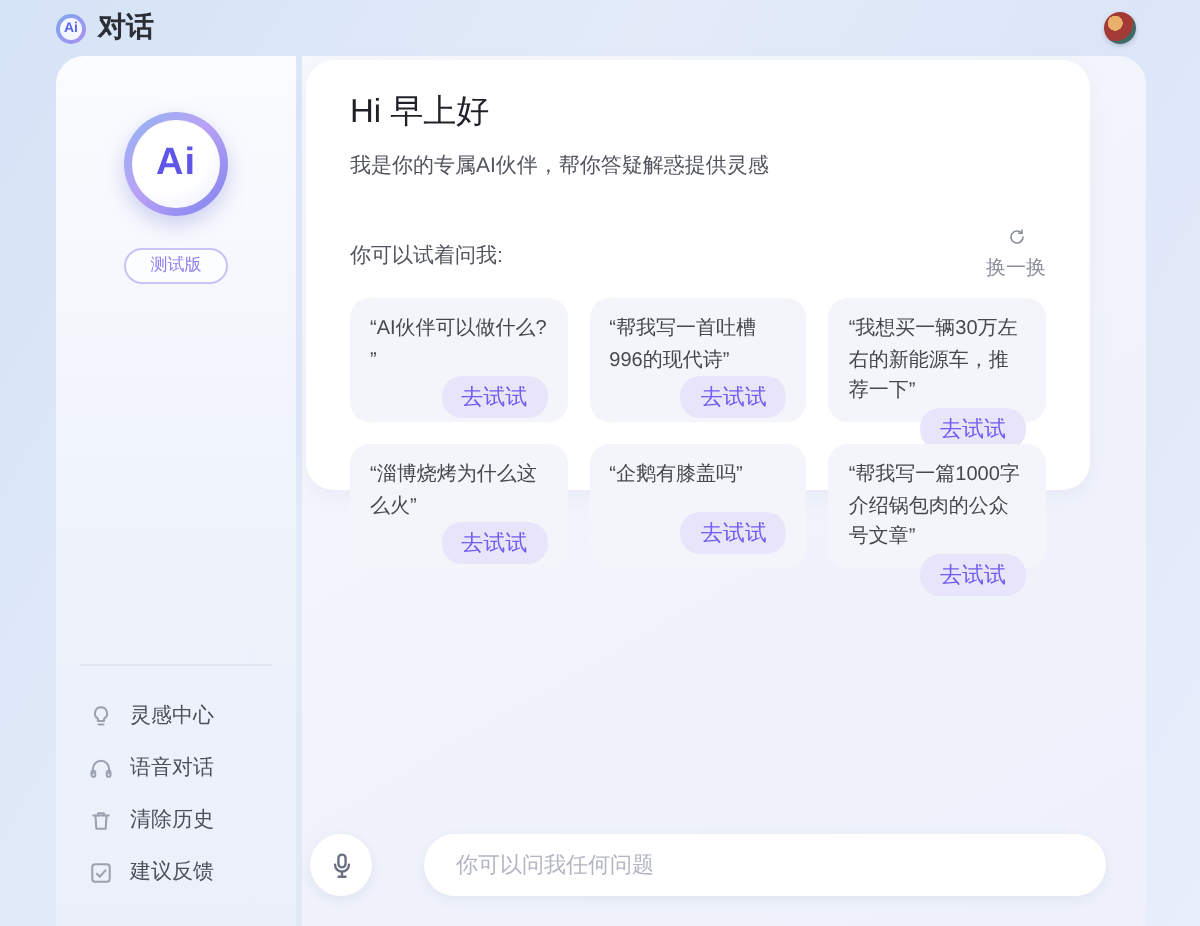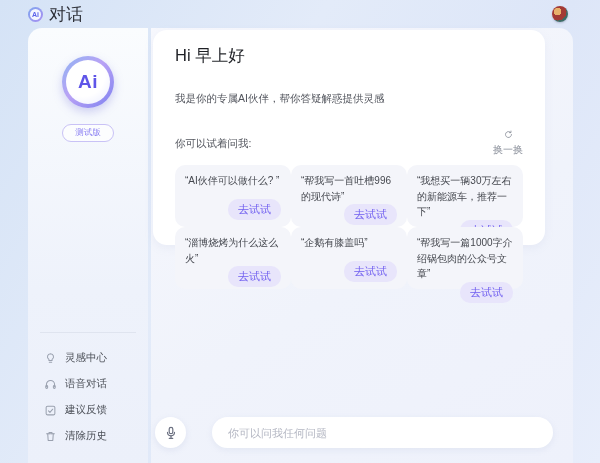--- a/index.html
+++ b/index.html
@@ -8,21 +8,21 @@
     font-family:"Liberation Sans","DejaVu Sans",sans-serif;
     background:linear-gradient(120deg,#d5e3f6 0%,#e3ebf9 38%,#dde6f8 66%,#e8eefb 100%);
     position:relative;
     color:#2c2e36;
   }
 
   
   .topbar { position:absolute; left:0; top:0; width:600px; height:28px; display:flex; align-items:center; padding:0 32px 0 28px; }
   .topbar-logo { width:15px; height:15px; border-radius:50%; background:linear-gradient(135deg,#7fa6ee,#a98ff2); display:flex; align-items:center; justify-content:center; margin-right:6px; }
   .topbar-logo-inner { width:11px; height:11px; border-radius:50%; background:#f4f7ff; color:#5b63ea; font-size:7px; font-weight:bold; display:flex; align-items:center; justify-content:center; }
-  .topbar-title { font-size:17px; font-weight:normal; color:#2c2e36; }
+  .topbar-title { font-size:14px; font-weight:bold; color:#2c2e36; }
   .topbar-avatar { margin-left:auto; width:16px; height:16px; border-radius:50%;
     background:radial-gradient(circle at 35% 35%,#e8b06a 0 25%,#a33a35 26% 60%,#3e6b66 61% 100%);
     box-shadow:0 1px 2px rgba(80,90,130,.3); }
 
   
   .sidebar { position:absolute; left:28px; top:28px; width:120px; height:435px;
     background:linear-gradient(180deg,#fafcfe 0%,#eef2fb 60%,#ecf0fa 100%);
     border-radius:14px 0 0 0; }
   .logo-wrap { display:flex; flex-direction:column; align-items:center; padding-top:28px; }
   .big-logo { width:52px; height:52px; border-radius:50%; padding:4px;
@@ -40,28 +40,28 @@
   .side-item svg { width:13px; height:13px; color:#9aa1af; flex:0 0 auto; }
   .side-item span { font-size:10.5px; color:#4c5058; }
 
   
   .main { position:absolute; left:151px; top:28px; width:422px; height:435px;
     background:linear-gradient(150deg,#f7f8fd 0%,#f0f3fb 55%,#eef1fb 100%);
     border-radius:0 14px 0 0; }
   .hero-card { position:absolute; left:2px; top:2px; width:392px; height:215px;
     background:#ffffff; border-radius:14px; padding:15px 22px 14px 22px;
     box-shadow:0 3px 10px rgba(150,160,200,.10); }
-  .greeting { font-size:16.5px; color:#1f2126; font-weight:500; margin-bottom:25px; }
+  .greeting { font-size:16.5px; color:#1f2126; font-weight:500; margin-bottom:9px; }
   .subtitle { font-size:10.5px; color:#52555d; margin-bottom:24px; }
   .prompt-row { display:flex; align-items:center; justify-content:space-between; margin-bottom:8px; }
   .prompt-label { font-size:10.5px; color:#52555d; }
   .refresh-btn { display:flex; align-items:center; gap:4px; font-size:10px; color:#8a8f9a; cursor:pointer;flex-direction:column; }
   .refresh-btn svg { width:9px; height:9px; color:#8a8f9a; }
 
-  .cards { display:grid; grid-template-columns:repeat(3,1fr); }
+  .cards { display:grid; grid-template-columns:repeat(3,1fr); gap:11px; }
   .sug-card { background:#f4f5fa; border-radius:10px; height:62px; padding:8px 10px 7px 10px;
     display:flex; flex-direction:column; justify-content:space-between; }
   .sug-text { font-size:10px; line-height:1.55; color:#45484f; }
   .try-btn { align-self:flex-end; background:#e8e5fb; color:#6f5ef0; font-size:11px;
     border:none; border-radius:10px; padding:3px 10px; cursor:pointer; }
 
   
   .input-bar { position:absolute; left:4px; right:20px; bottom:15px; display:flex; align-items:center; gap:26px; }
   .mic-btn { width:31px; height:31px; border-radius:50%; background:#ffffff; border:none; cursor:pointer;
     display:flex; align-items:center; justify-content:center; box-shadow:0 2px 6px rgba(150,160,200,.18); }
@@ -105,33 +105,33 @@
       <svg viewBox="0 0 14 14" fill="none" stroke="currentColor" stroke-width="1.1" stroke-linecap="round" stroke-linejoin="round">
         <path d="M2.6 9.3V7a4.4 4.4 0 0 1 8.8 0v2.3"></path>
         <rect x="1.9" y="8" width="2" height="3.2" rx="1"></rect>
         <rect x="10.1" y="8" width="2" height="3.2" rx="1"></rect>
       </svg>
       <span>语音对话</span>
     </div>
 
     <div class="side-item">
       <svg viewBox="0 0 14 14" fill="none" stroke="currentColor" stroke-width="1.1" stroke-linecap="round" stroke-linejoin="round">
-        <rect x="2.3" y="2.3" width="9.4" height="9.4" rx="1.6"></rect>
-        <path d="M4.8 7.4l1.6 1.6 3-3.4"></path>
-      </svg>
-      <span>建议反馈</span>
-    </div>
-
-    <div class="side-item">
-      <svg viewBox="0 0 14 14" fill="none" stroke="currentColor" stroke-width="1.1" stroke-linecap="round" stroke-linejoin="round">
         <path d="M2.8 4h8.4"></path>
         <path d="M5.4 4V2.8h3.2V4"></path>
         <path d="M4 4l.5 7.2h5L10 4"></path>
       </svg>
       <span>清除历史</span>
+    </div>
+
+    <div class="side-item">
+      <svg viewBox="0 0 14 14" fill="none" stroke="currentColor" stroke-width="1.1" stroke-linecap="round" stroke-linejoin="round">
+        <rect x="2.3" y="2.3" width="9.4" height="9.4" rx="1.6"></rect>
+        <path d="M4.8 7.4l1.6 1.6 3-3.4"></path>
+      </svg>
+      <span>建议反馈</span>
     </div>
   </div>
 </div>
 
 <div class="main">
 
   <div class="hero-card">
     <div class="greeting">Hi 早上好</div>
     <div class="subtitle">我是你的专属AI伙伴，帮你答疑解惑提供灵感</div>
 

